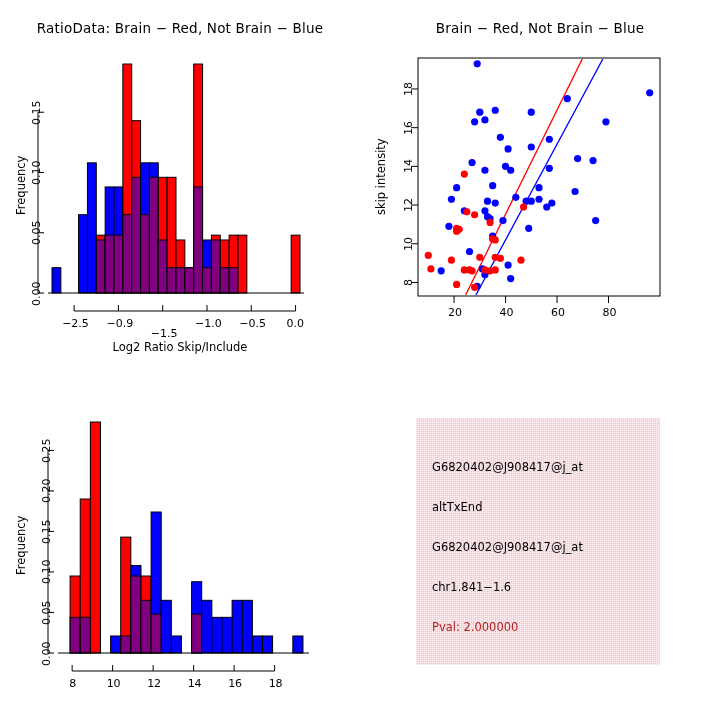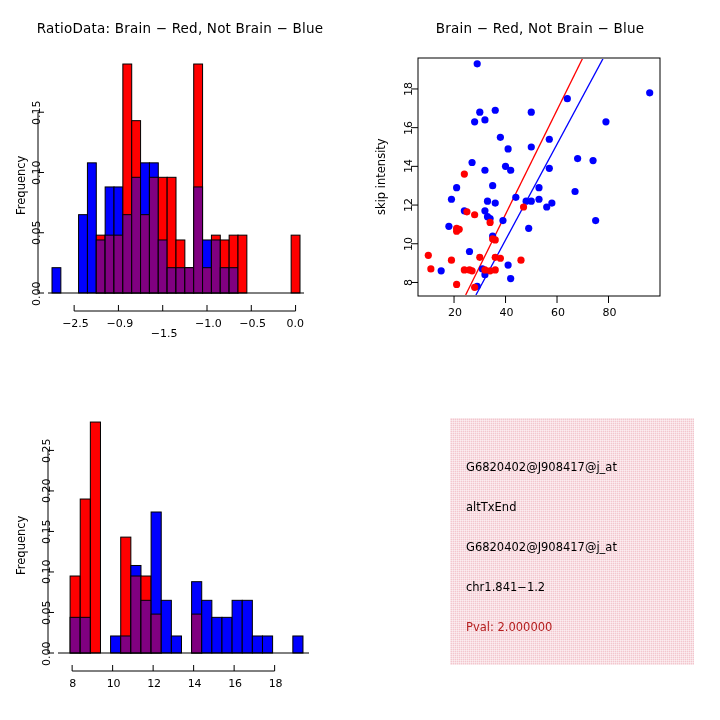--- a/index.html
+++ b/index.html
@@ -7,32 +7,33 @@
   #root{position:relative;width:720px;height:720px;}
   .panel{position:absolute;}
   .ttl{position:absolute;text-align:center;font-weight:normal;font-size:13.5px;letter-spacing:.2px;white-space:nowrap;}
   .axlab{position:absolute;font-size:11.5px;white-space:nowrap;}
   .tick-lab{position:absolute;font-size:11px;white-space:nowrap;}
   .vlab{position:absolute;font-size:11.5px;white-space:nowrap;transform-origin:0 0;transform:rotate(-90deg);}
   .vtick{position:absolute;font-size:11px;white-space:nowrap;transform-origin:0 0;transform:rotate(-90deg);}
   svg{display:block;overflow:visible;}
   .info-box{position:absolute;background:#f3c6ce;background-image:
       repeating-linear-gradient(0deg,rgba(255,255,255,.45) 0 1px,rgba(255,255,255,0) 1px 2px),
-      repeating-linear-gradient(90deg,rgba(255,255,255,.45) 0 1px,rgba(255,255,255,0) 1px 2px); margin-left: 34px;}
+      repeating-linear-gradient(90deg,rgba(255,255,255,.45) 0 1px,rgba(255,255,255,0) 1px 2px);}
   .info-line{position:absolute;font-size:11.5px;white-space:nowrap;color:#000;}
   .info-line.pval{color:#b52020;}
 </style>
 </head>
 <body>
 
 <div id="root">
 
   <div class="panel" style="left:0;top:0;width:360px;height:360px;">
     <div class="ttl" style="left:0;top:20px;width:360px;">RatioData: Brain − Red, Not Brain − Blue</div>
     <div class="vlab" style="left:14px;top:215px;">Frequency</div>
+    <div class="axlab" style="left:0;top:340px;width:360px;text-align:center;">Log2 Ratio Skip/Include</div>
     <svg id="svg-ratio" width="360" height="330" style="position:absolute;left:0;top:0;">
         <g>
           <rect x="52" y="267.6923076923077" width="8.857142857142861" height="25.30769230769232" fill="#0000ff" stroke="#000" stroke-width="1"></rect>
           <rect x="78.57142857142856" y="214.66666666666669" width="8.857142857142861" height="78.33333333333331" fill="#0000ff" stroke="#000" stroke-width="1"></rect>
           <rect x="87.42857142857142" y="162.84615384615387" width="8.857142857142861" height="130.15384615384613" fill="#0000ff" stroke="#000" stroke-width="1"></rect>
           <rect x="96.28571428571428" y="235.15384615384616" width="8.857142857142875" height="57.84615384615384" fill="#ff0000" stroke="#000" stroke-width="1"></rect>
           <rect x="96.28571428571428" y="239.97435897435898" width="8.857142857142875" height="53.02564102564102" fill="#800080" stroke="#000" stroke-width="1"></rect>
           <rect x="105.14285714285715" y="186.94871794871796" width="8.857142857142861" height="106.05128205128204" fill="#0000ff" stroke="#000" stroke-width="1"></rect>
           <rect x="105.14285714285715" y="235.15384615384616" width="8.857142857142861" height="57.84615384615384" fill="#800080" stroke="#000" stroke-width="1"></rect>
           <rect x="114.00000000000001" y="186.94871794871796" width="8.857142857142861" height="106.05128205128204" fill="#0000ff" stroke="#000" stroke-width="1"></rect>
@@ -267,17 +268,17 @@
         <div class="tick-lab" style="left: 187.625px; top: 317px; width: auto;">14</div>
         <div class="tick-lab" style="left: 228.125px; top: 317px; width: auto;">16</div>
         <div class="tick-lab" style="left: 268.625px; top: 317px; width: auto;">18</div>
       </div>
   </div>
 
   <div class="info-box" style="left:416px;top:418px;width:244px;height:247px;">
     <div class="info-line" style="left:16px;top:42px;">G6820402@J908417@j_at</div>
     <div class="info-line" style="left:16px;top:82px;">altTxEnd</div>
     <div class="info-line" style="left:16px;top:122px;">G6820402@J908417@j_at</div>
-    <div class="info-line" style="left:16px;top:162px;">chr1.841−1.2</div>
+    <div class="info-line" style="left:16px;top:162px;">chr1.841−1.6</div>
     <div class="info-line pval" style="left:16px;top:202px;">Pval: 2.000000</div>
   </div>
 
 </div>
 
 </body></html>

